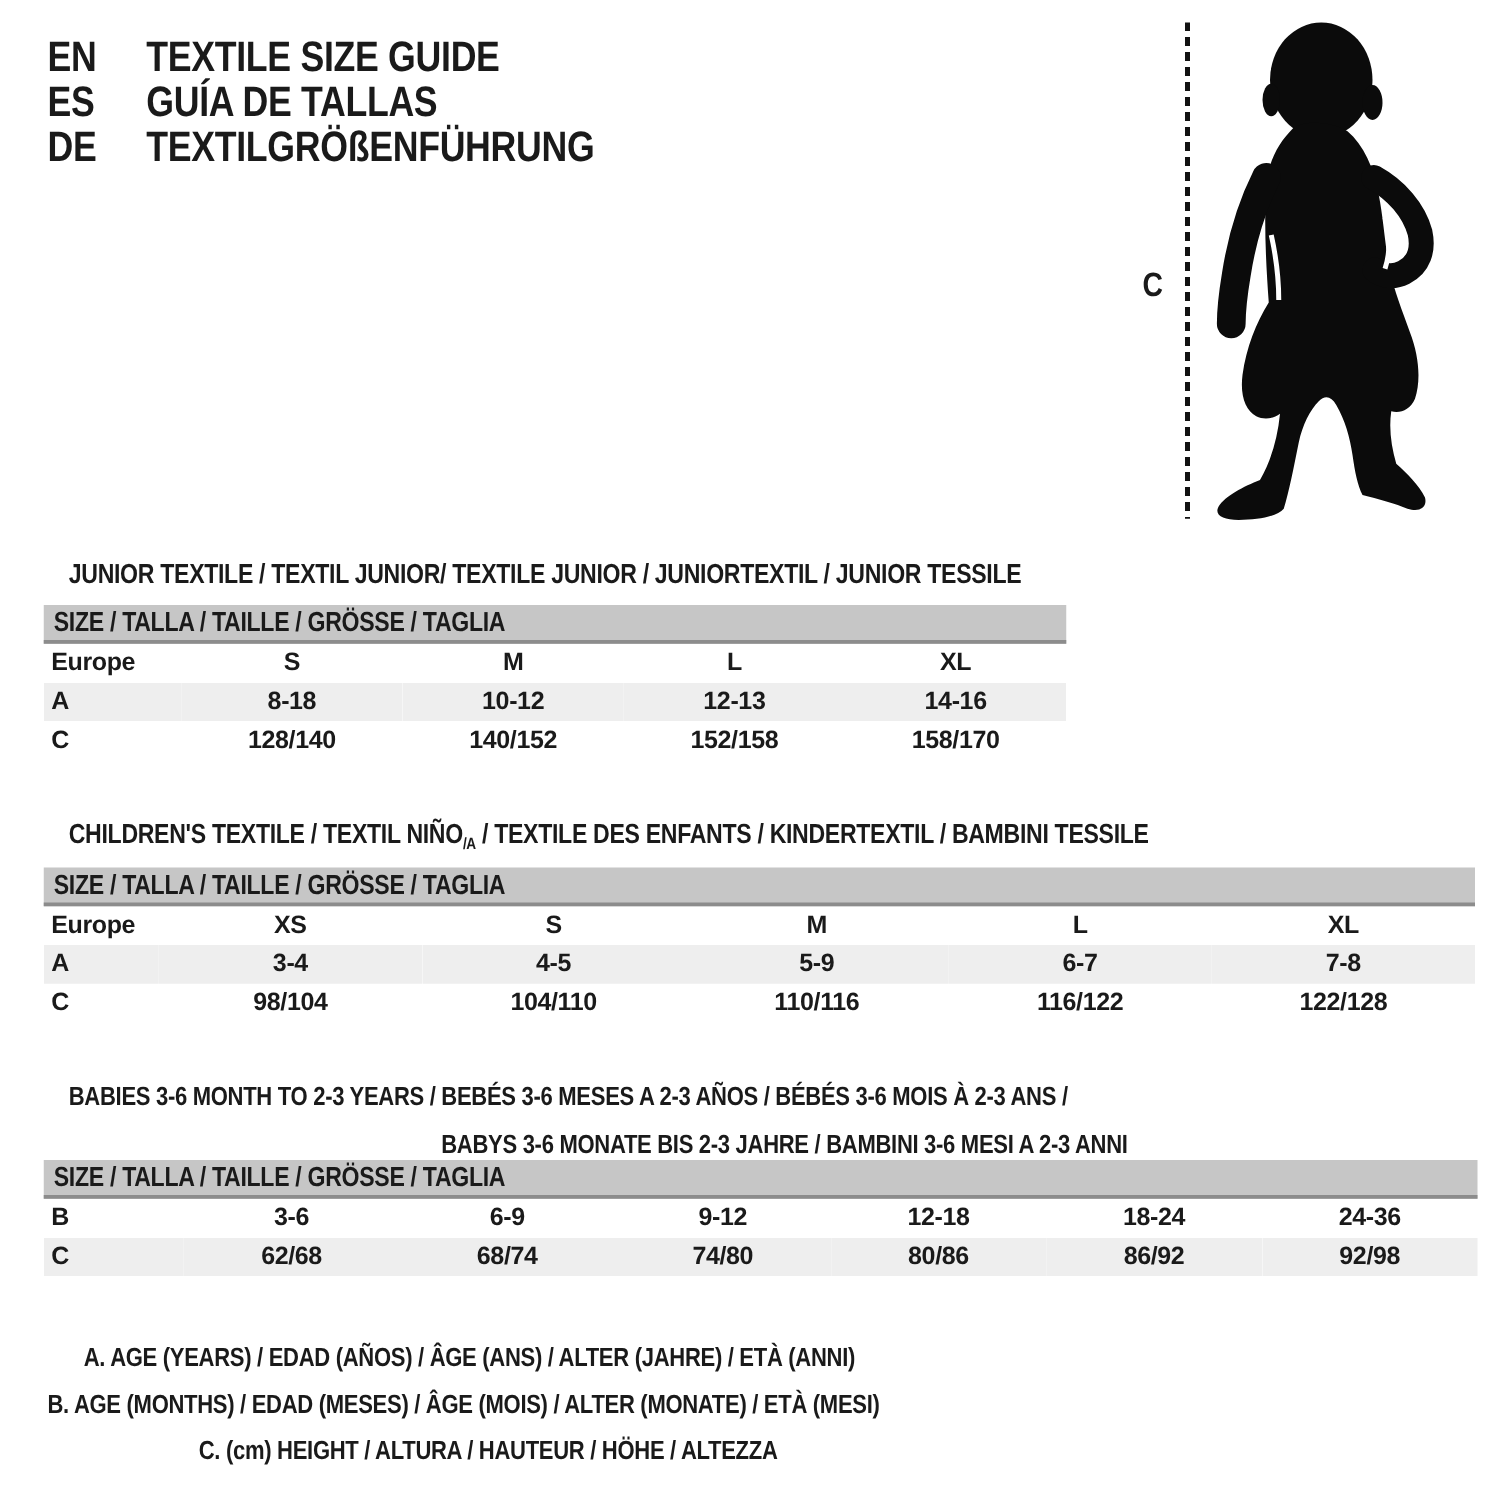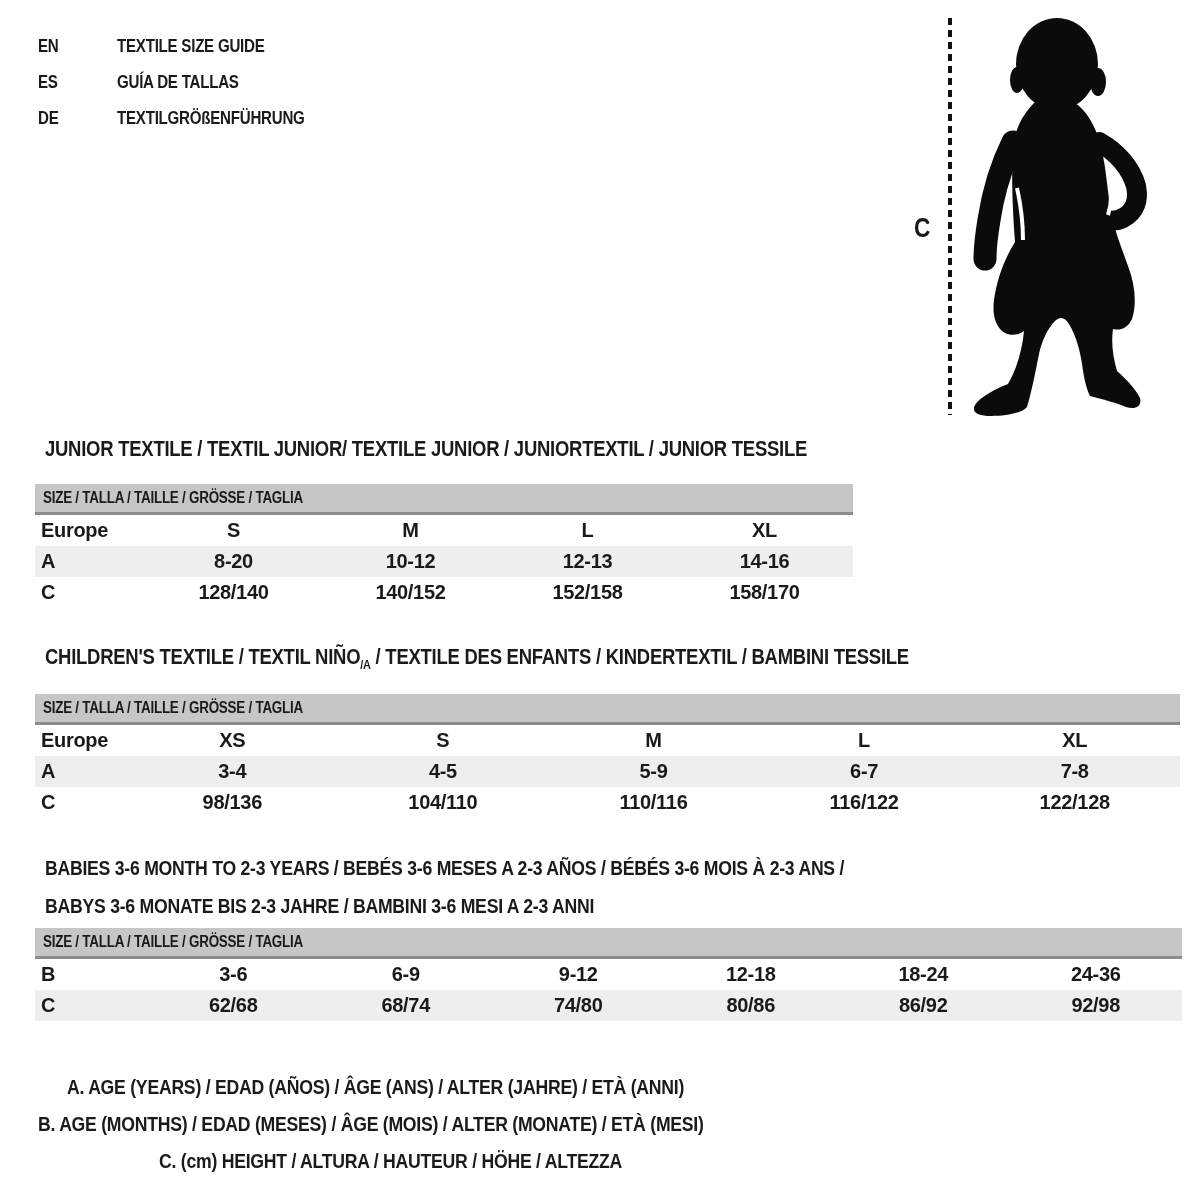--- a/index.html
+++ b/index.html
@@ -4,44 +4,44 @@
 <style>
   html,body{margin:0;padding:0;background:#fff;}
   .page{
     position:relative;width:1200px;height:1200px;background:#fff;overflow:hidden;
     font-family:"Liberation Sans","DejaVu Sans",sans-serif;
     color:var(--ink,#1a1a1a);
   }
   .cond{display:inline-block;transform:scaleX(.84);transform-origin:0 50%;white-space:nowrap;letter-spacing:-.3px;}
   
   .langs{position:absolute;left:38px;top:28px;}
-  .lang-row{display:flex;height:36.4px;align-items:center;font-weight:bold;font-size:18px;}
+  .lang-row{display:flex;height:36.4px;align-items:center;font-weight:bold;font-size:34px;}
   .lang-code{width:79px;flex:0 0 79px;}
   
   .measure-line{
     position:absolute;left:948px;top:18px;width:4px;height:397px;
     background:repeating-linear-gradient(to bottom,#121212 0 7px,transparent 7px 12px);
   }
   .c-label{position:absolute;left:914px;top:213px;font-size:27px;font-weight:bold;}
   .baby{position:absolute;left:965px;top:16px;width:188px;height:404px;}
   
-  .sec-title{position:absolute;margin:7px;font-size:22px;font-weight:bold;line-height:28px;}
+  .sec-title{position:absolute;margin:17px;font-size:22px;font-weight:bold;line-height:28px;text-align:right;}
   #junior-title{left:38px;top:428px;}
   #children-title{left:38px;top:636px;}
   #babies-title{left:38px;top:842px;line-height:38px;font-size:21px;}
   .subscript{font-size:13px;vertical-align:-5px;}
   
   .tablewrap{position:absolute;left:35px;}
   .tablewrap.junior{top:484px;width:818px;}
   .tablewrap.children{top:694px;width:1145px;}
   .tablewrap.babies{top:928px;width:1147px;}
   .size-header{
     height:28px;line-height:28px;background:var(--header-bg,#c6c6c6);
     border-bottom:3px solid #8c8c8c;padding-left:8px;
-    font-size:16px;font-weight:bold;
+    font-size:22px;font-weight:bold;
   }
   .tablewrap table{width:100%;border-collapse:collapse;table-layout:fixed;}
   .tablewrap td{
     height:17px;line-height:31px;padding:0;text-align:center;
     font-size:20px;font-weight:bold;letter-spacing:-.3px;overflow:hidden;margin-left:48px;
   }
   .tablewrap td:first-child{text-align:left;padding-left:6px;}
   .tablewrap tbody tr:nth-child(even) td{background:var(--stripe-bg,#eeeeee);}
   
   .legend{position:absolute;left:38px;top:1068px;text-align:center;}
@@ -120,21 +120,21 @@
       <tbody>
           <tr>
             <td>Europe</td>
             <td>S</td>
             <td>M</td>
             <td>L</td>
             <td>XL</td>
           </tr>
           <tr>
             <td>A</td>
-            <td>8-20</td>
+            <td>8-18</td>
             <td>10-12</td>
             <td>12-13</td>
             <td>14-16</td>
           </tr>
           <tr>
             <td>C</td>
             <td>128/140</td>
             <td>140/152</td>
             <td>152/158</td>
             <td>158/170</td>
@@ -166,21 +166,21 @@
           <tr>
             <td>A</td>
             <td>3-4</td>
             <td>4-5</td>
             <td>5-9</td>
             <td>6-7</td>
             <td>7-8</td>
           </tr>
           <tr>
             <td>C</td>
-            <td>98/136</td>
+            <td>98/104</td>
             <td>104/110</td>
             <td>110/116</td>
             <td>116/122</td>
             <td>122/128</td>
           </tr>
         </tbody>
     </table>
   </div>
 
   <h2 class="sec-title" id="babies-title">

